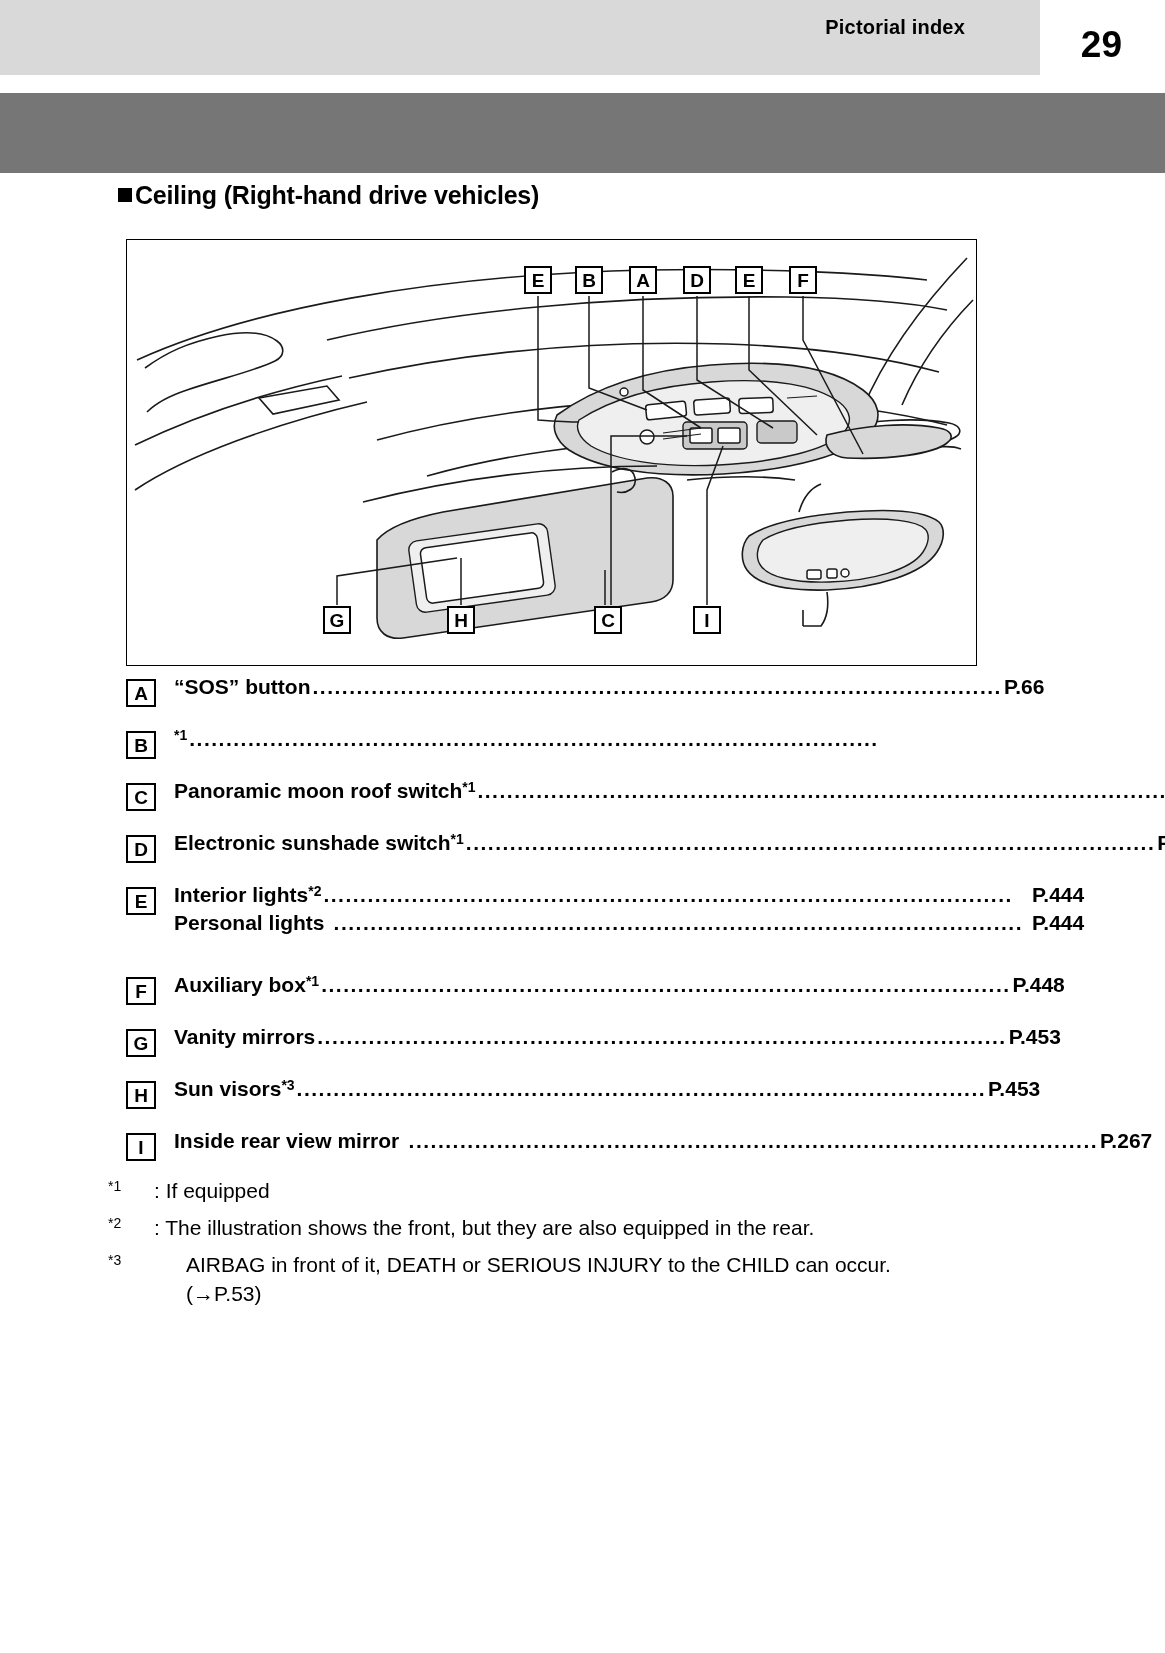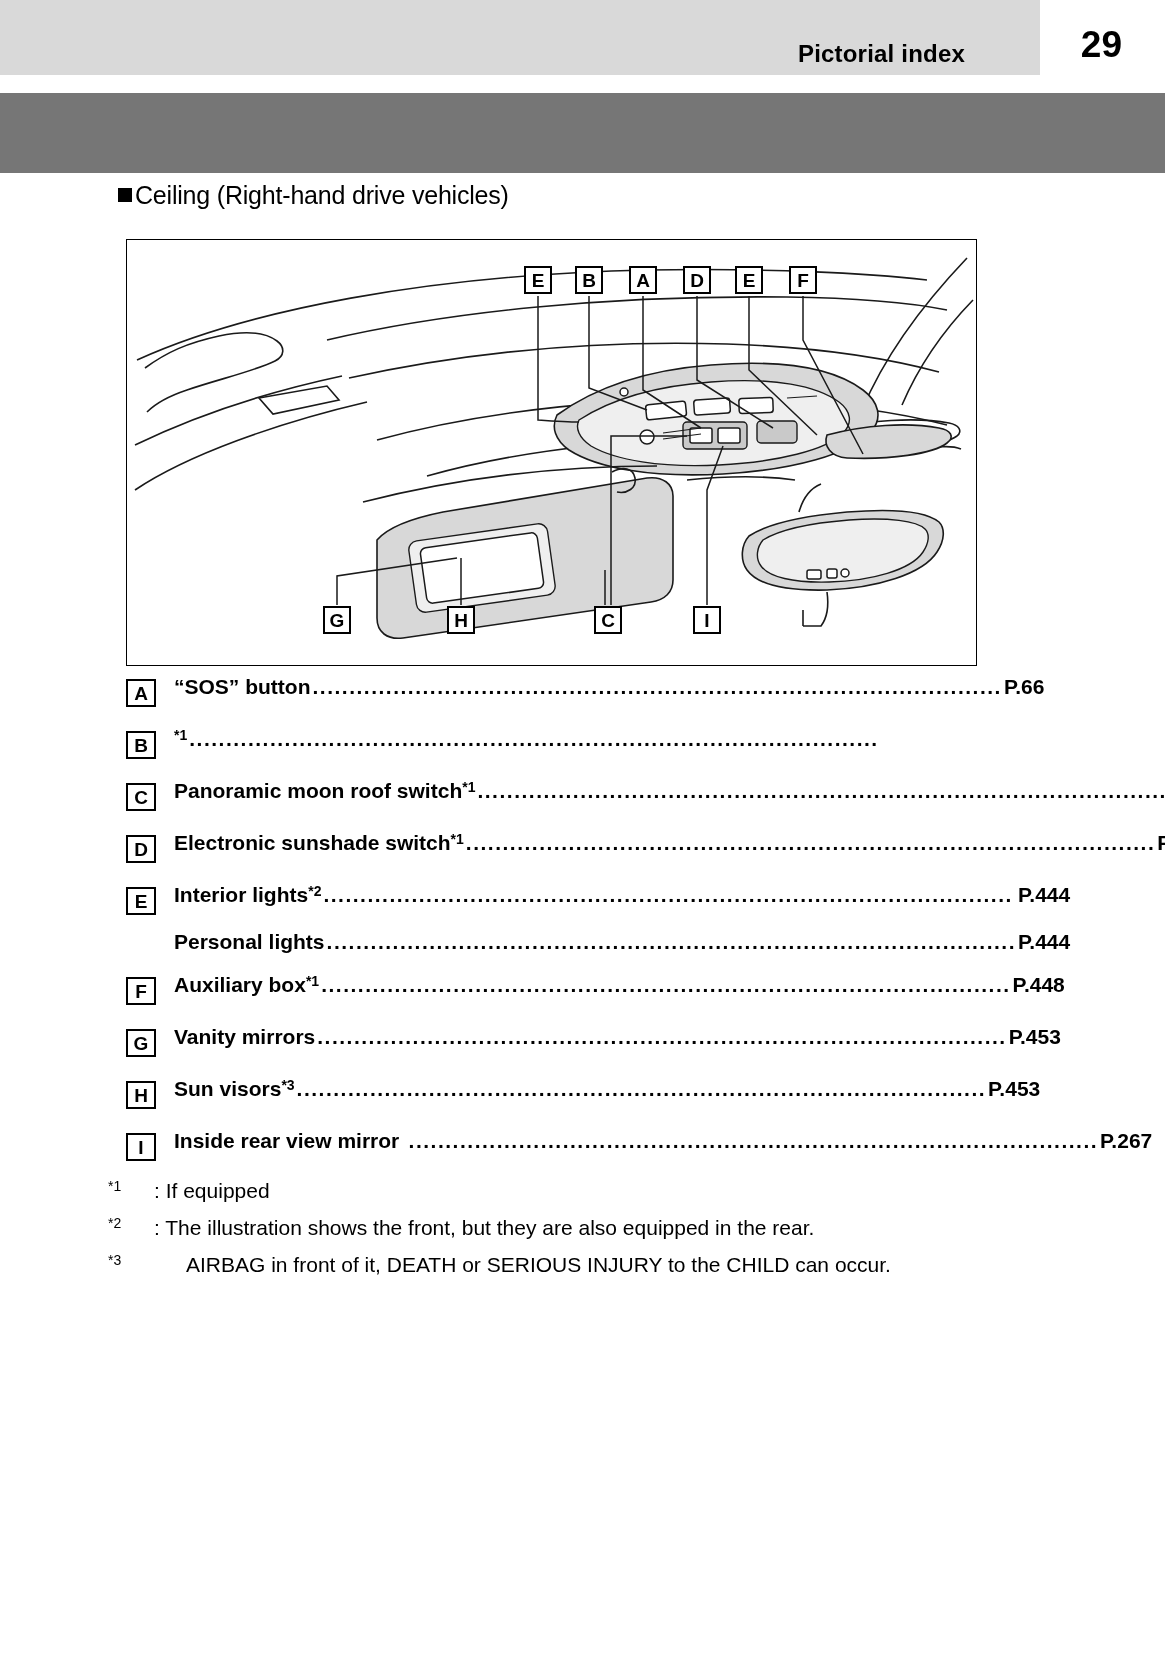--- a/index.html
+++ b/index.html
@@ -19,23 +19,23 @@
   
   .header-band {
     position: absolute;
     top: 0; left: 0;
     width: 1165px;
     height: 75px;
     background: #d9d9d9;
   }
   .header-title {
     position: absolute;
-    top: 40px;
+    top: 16px;
     right: 200px;
-    font-size: 24px;
+    font-size: 20px;
     font-weight: bold;
     letter-spacing: 0.2px;
   }
   .header-page-block {
     position: absolute;
     top: 0;
     right: 0;
     width: 125px;
     height: 75px;
     background: #ffffff;
@@ -54,21 +54,21 @@
     height: 80px;
     background: #767676;
   }
 
   
   .section-title {
     position: absolute;
     top: 181px;
     left: 118px;
     font-size: 25px;
-    font-weight: normal;
+    font-weight: bold;
     letter-spacing: -0.2px;
   }
   .section-title .sq {
     display: inline-block;
     width: 14px;
     height: 14px;
     background: #000;
     margin-right: 3px;
     vertical-align: 2px;
   }
@@ -153,21 +153,22 @@
     font-weight: bold;
     margin: 0 2px;
   }
   .legend-page {
     flex: 0 0 auto;
     text-align: left;
     min-width: 76px;
     font-weight: bold;
   }
   .legend-subline {
-    margin-top: 23px;
+    margin-top: 4px;
+    gap: 7px;
   }
 
   
   .footnotes {
     position: absolute;
     left: 108px;
     top: 1177px;
     width: 880px;
     font-size: 21px;
     line-height: 1.38;
@@ -417,15 +418,16 @@
     <div class="fn-text">: If equipped</div>
   </div>
   <div class="fn-row">
     <div class="fn-mark"><sup>*2</sup></div>
     <div class="fn-text">: The illustration shows the front, but they are also equipped in the rear.</div>
   </div>
   <div class="fn-row">
     <div class="fn-mark"><sup>*3</sup></div>
     <div class="fn-text">
       <div class="fn-indent">AIRBAG in front of it, DEATH or SERIOUS INJURY to the CHILD can occur.</div>
+      <div class="fn-indent">(→P.53)</div>
     </div>
   </div>
 </div>
 
 </body></html>

